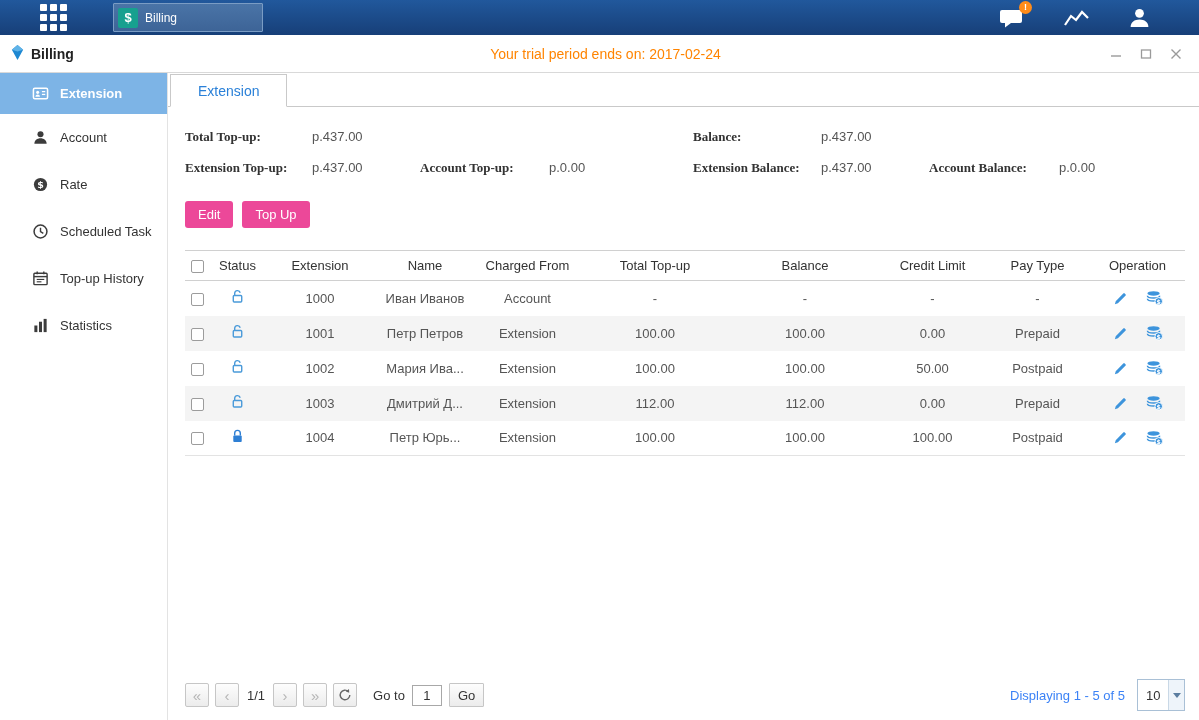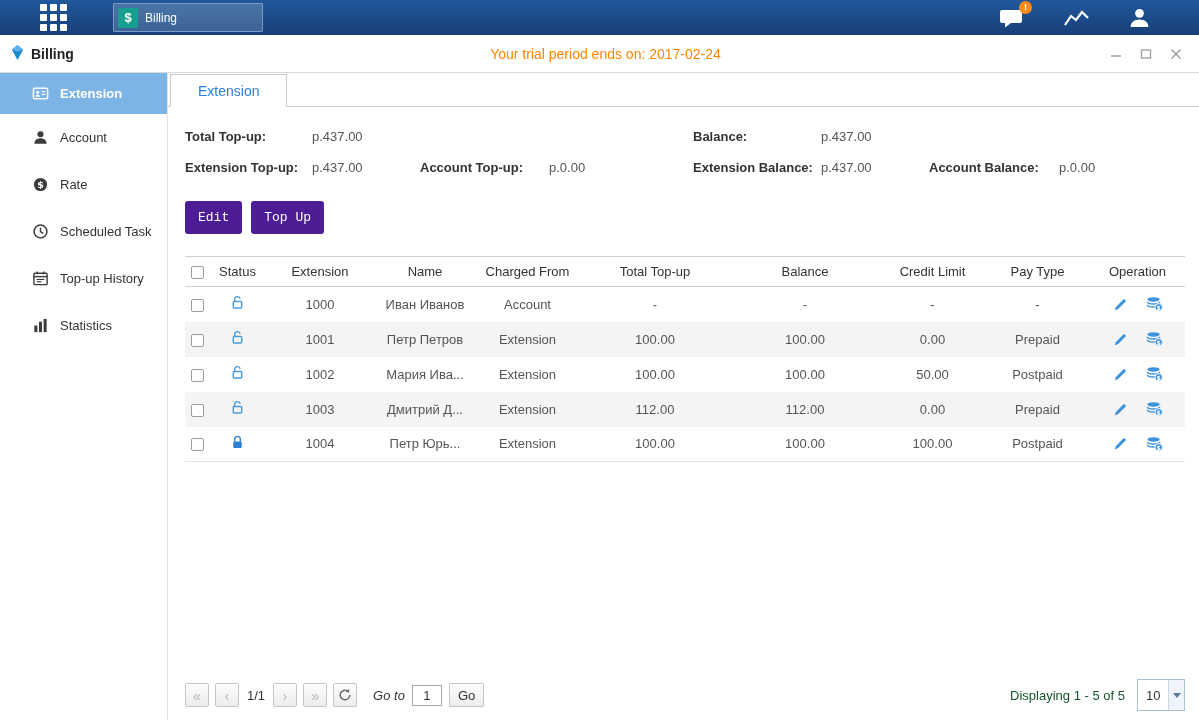--- a/index.html
+++ b/index.html
@@ -35,26 +35,26 @@
   .side-item.active svg { color:#fff; }
 
   .main { flex:1; display:flex; flex-direction:column; min-width:0; background:#fff; }
   .tabbar { height:34px; border-bottom:1px solid #c9c9c9; display:flex; align-items:flex-end; padding-left:2px; flex-shrink:0; }
   .tab { height:33px; line-height:32px; padding:0 27px; border:1px solid #c9c9c9; border-bottom:1px solid #fff; margin-bottom:-1px; background:#fff; color:#2a80d8; font-size:14px; cursor:pointer; }
 
   .content { flex:1; display:flex; flex-direction:column; padding:0 14px 0 17px; min-height:0; }
 
   
   .summary { margin-top:14px; display:grid; grid-template-columns:127px 108px 129px 144px 128px 108px 130px auto; grid-auto-rows:31px; align-items:center; }
-  .sum-label { font-weight:bold; color:#333; }
+  .sum-label { font-weight:bold; color:#333;font-family:Liberation Serif, serif; }
   .sum-value { color:#555; }
 
   
   .actions { margin-top:18px; display:flex; gap:9px; }
-  .btn-blue { height:33px; padding:0 13px; background:#4c1d95; color:#fff; border:none; border-radius:3px; font-size:13px; font-family:Liberation Mono, monospace; cursor:pointer; }
+  .btn-blue { height:27px; padding:0 13px; background:#ec4899; color:#fff; border:none; border-radius:3px; font-size:13px; font-family:Liberation Sans, sans-serif; cursor:pointer; }
 
   
   table.grid { width:1000px; border-collapse:collapse; margin-top:22px; table-layout:fixed; }
   table.grid th { height:30px; border-top:1px solid #d0d0d0; border-bottom:1px solid #d0d0d0; font-weight:normal; color:#333; text-align:center; font-size:13px; }
   table.grid td { height:35px; text-align:center; color:#555; font-size:13px; }
   table.grid tbody tr:nth-child(even) { background:#f4f4f4; }
   table.grid tbody tr:last-child td { border-bottom:1px solid #e3e3e3; }
   .col-cb { width:25px; } .col-status { width:55px; } .col-ext { width:110px; } .col-name { width:100px; }
   .col-from { width:105px; } .col-topup { width:150px; } .col-bal { width:150px; } .col-credit { width:105px; }
   .col-pay { width:105px; } .col-op { width:95px; }
@@ -62,25 +62,25 @@
   .cb { display:inline-block; width:13px; height:13px; border:1px solid #9c9c9c; border-radius:2px; background:#fff; cursor:pointer; vertical-align:middle; }
   .lock-open { color:#4a9ad9; }
   .lock-closed { color:#2e7fd4; }
   .op-icons { display:flex; justify-content:center; align-items:center; gap:18px; }
   .op-icons svg { cursor:pointer; color:#3d94dc; }
 
   
   .pagination { margin-top:auto; margin-bottom:9px; display:flex; align-items:center; width:1000px; }
   .pg-btn { width:24px; height:24px; border:1px solid #c6c6c6; border-radius:2px; background:linear-gradient(180deg,#fdfdfd,#ececec); display:flex; align-items:center; justify-content:center; margin-right:6px; cursor:pointer; font-size:15px; color:#b5b5b5; }
   .pg-info { margin:0 8px 0 2px; color:#333; }
-  .pg-goto-label { margin:0 7px 0 10px; color:#333;font-style:italic; }
+  .pg-goto-label { margin:0 7px 0 10px; color:#333; }
   .pg-input { width:30px; height:21px; border:1px solid #a8a8a8; text-align:center; font-size:13px; font-family:inherit; color:#333; margin-right:7px; }
   .pg-go { height:24px; padding:0 8px; border:1px solid #c6c6c6; border-radius:1px; background:linear-gradient(180deg,#fdfdfd,#ececec); font-size:13px; font-family:inherit; color:#333; cursor:pointer; }
   .pg-right { margin-left:auto; display:flex; align-items:center; gap:12px; }
-  .pg-display { color:#14532d;text-align:center; }
+  .pg-display { color:#3b82f6;text-align:center; }
   .page-size { width:48px; height:32px; border:1px solid #a9c0d6; background:#fff; display:flex; align-items:center; cursor:pointer; }
   .page-size .val { flex:1; padding-left:8px; color:#333; }
   .page-size .caret-zone { width:16px; height:100%; border-left:1px solid #c9d8e6; background:#eef4fa; display:flex; align-items:center; justify-content:center; }
   .caret { width:0; height:0; border-left:4px solid transparent; border-right:4px solid transparent; border-top:5px solid #5b7da0; }
 </style>
 </head>
 <body>
 
 <div id="app">
 

